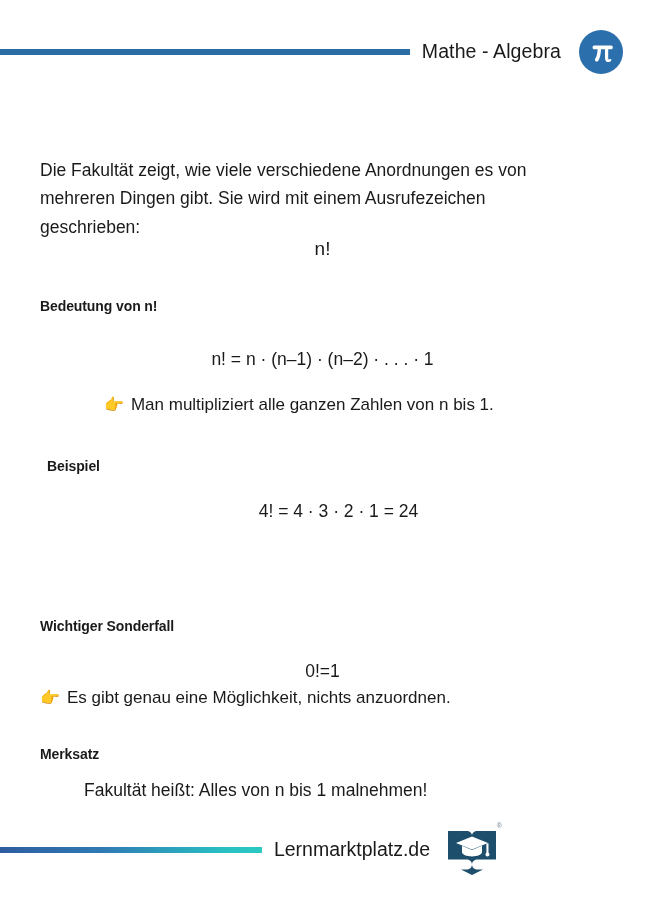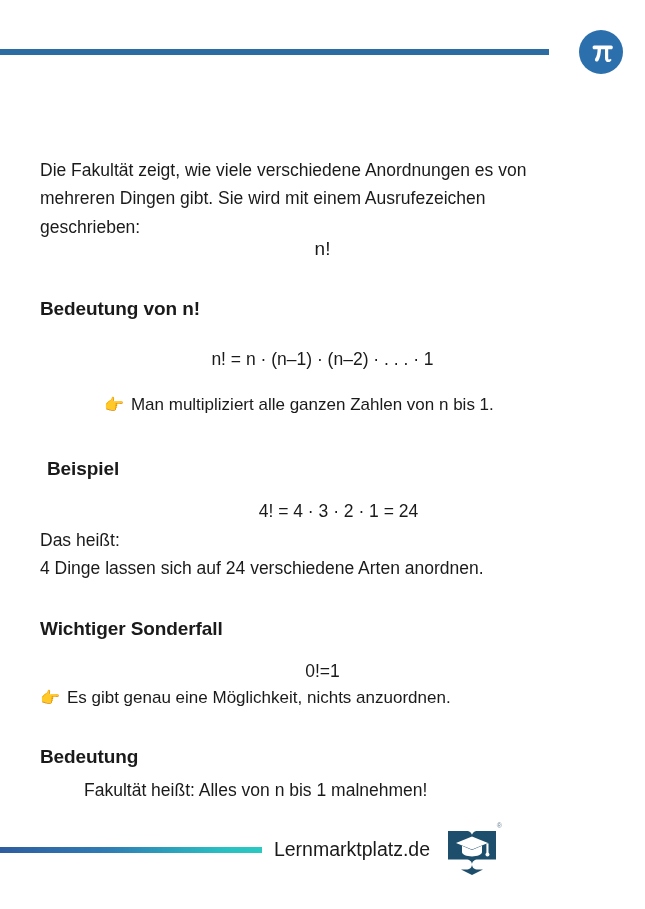--- a/index.html
+++ b/index.html
@@ -91,21 +91,21 @@
     line-height: 1.5;
     margin: 0;
   }
   .formula-big {
     text-align: center;
     font-size: 19px;
     margin: 0;
   }
 
   .section-head {
-    font-size: 19px;
+    font-size: 14px;
     font-weight: 700;
     margin: 0;
     letter-spacing: -0.1px;
   }
 
   .note {
     font-size: 17px;
     line-height: 1.45;
     margin: 0;
     display: flex;
@@ -174,20 +174,21 @@
     color: #6f8595;
   }
 </style>
 </head>
 <body>
 
 <div class="page">
 
   <div class="header">
     <div class="header-rule"></div>
+    <div class="header-title">Mathe - Algebra</div>
     <div class="pi-badge">
       <svg width="30" height="30" viewBox="0 0 30 30" aria-hidden="true">
         <path d="M5.2 8.6 h20.0 c0.9 0 1.6 0.8 1.6 1.8 s-0.7 1.8 -1.6 1.8 h-3.0
                  v8.2 c0 1.4 0.2 2.2 0.9 2.2 c0.5 0 0.8 -0.3 1.0 -0.8 l1.5 0.9
                  c-0.6 1.5 -1.8 2.4 -3.3 2.4 c-2.1 0 -3.3 -1.5 -3.3 -4.2 v-8.7
                  h-4.0 c-0.2 4.6 -0.9 8.2 -2.4 11.0 c-0.4 0.8 -1.1 1.3 -1.9 1.3
                  c-1.0 0 -1.8 -0.8 -1.8 -1.8 c0 -0.5 0.2 -0.9 0.5 -1.4
                  c1.4 -2.1 2.0 -4.9 2.2 -9.1 h-3.4 c-0.9 0 -1.6 -0.8 -1.6 -1.8
                  s0.7 -1.8 1.6 -1.8 z" fill="#ffffff"></path>
       </svg>
@@ -203,33 +204,29 @@
 
     <h2 class="section-head b-bed">Bedeutung von n!</h2>
     <p class="formula b-bedform">n! = n · (n–1) · (n–2) · . . . · 1</p>
     <div class="note note-indent b-bednote">
       <span class="hand">👉</span>
       <span>Man multipliziert alle ganzen Zahlen von n bis 1.</span>
     </div>
 
     <h2 class="section-head b-beisp">Beispiel</h2>
     <p class="formula b-beiform">4! = 4 · 3 · 2 · 1 = 24</p>
-    <div class="b-beitext">
-      <p class="para">Das heißt:</p>
-      <p class="para">4 Dinge lassen sich auf 24 verschiedene Arten anordnen.</p>
-    </div>
 
     <h2 class="section-head b-sonder">Wichtiger Sonderfall</h2>
     <p class="formula b-sonform">0!=1</p>
     <div class="note b-sonnote">
       <span class="hand">👉</span>
       <span>Es gibt genau eine Möglichkeit, nichts anzuordnen.</span>
     </div>
 
-    <h2 class="section-head b-merk">Bedeutung</h2>
+    <h2 class="section-head b-merk">Merksatz</h2>
     <p class="para b-merktxt">Fakultät heißt: Alles von n bis 1 malnehmen!</p>
 
   </div>
 
   <div class="footer">
     <div class="footer-rule"></div>
     <div class="footer-title">Lernmarktplatz.de</div>
     <div class="brand-logo">
       <svg width="56" height="56" viewBox="0 0 56 56" aria-hidden="true">
 

